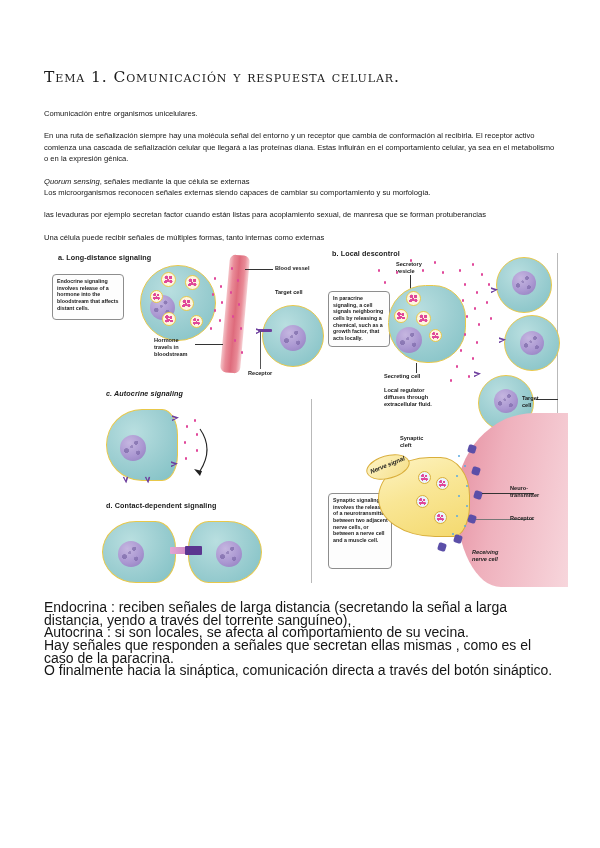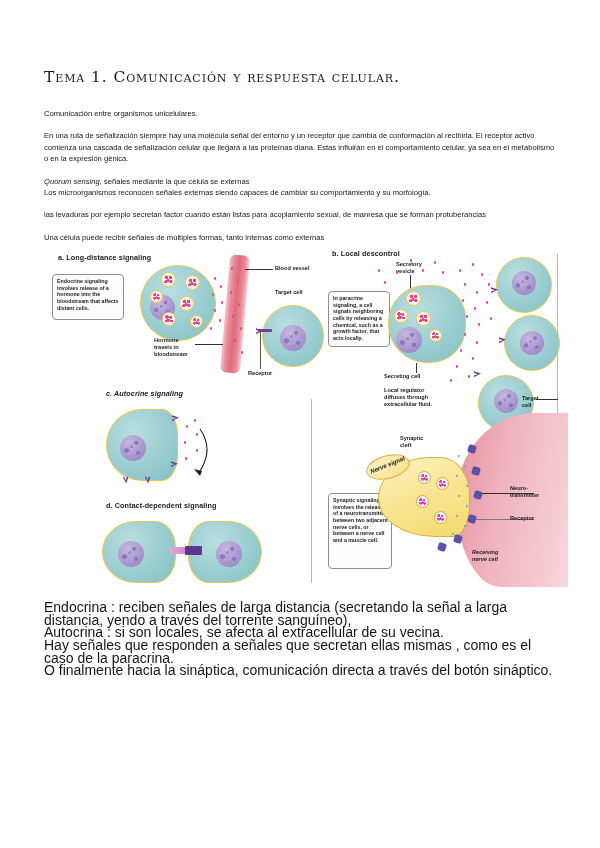--- a/index.html
+++ b/index.html
@@ -403,19 +403,19 @@
       <div class="leader-label" style="left:466px; top:236px;">Neuro-
 transmitter</div>
 
       <div class="leader" style="left:432px; top:270px; width:58px; background:#777;"></div>
       <div class="leader-label" style="left:466px; top:266px;">Receptor</div>
 
     </div>
 
     <div style="margin-top:14px;">
       <p class="footer-para">Endocrina : reciben señales de larga distancia (secretando la señal a larga distancia, yendo a través del torrente sanguíneo),</p>
-      <p class="footer-para">Autocrina : si son locales, se afecta al extracellular de su vecina.</p>
+      <p class="footer-para">Autocrina : si son locales, se afecta al comportamiento de su vecina.</p>
       <p class="footer-para">Hay señales que responden a  señales que secretan ellas mismas , como es el caso de la paracrina.</p>
       <p class="footer-para">O finalmente hacia la sináptica, comunicación directa a través del botón sináptico.</p>
     </div>
 
   </div>
 </div>
 
 </body></html>

